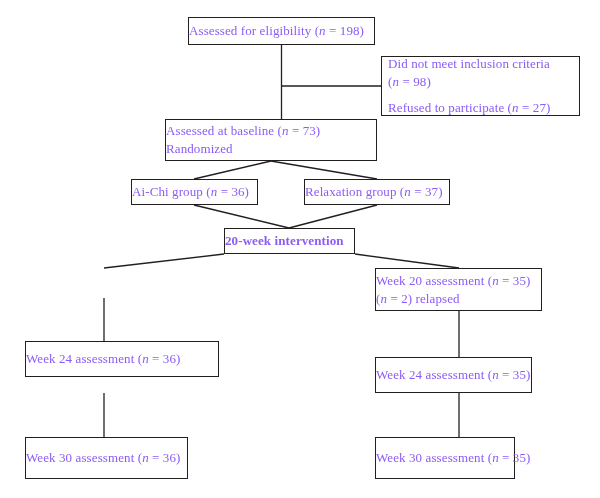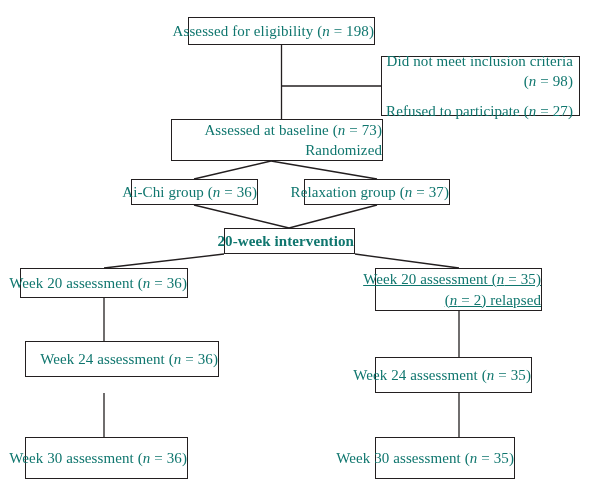--- a/index.html
+++ b/index.html
@@ -21,50 +21,50 @@
     left: 0;
     top: 0;
     width: 600px;
     height: 498px;
   }
   .node {
     position: absolute;
     box-sizing: border-box;
     border: 1px solid #231f20;
     background: #ffffff;
-    color: #0f766e;
+    color: #8b5cf6;
     display: flex;
     flex-direction: column;
-    align-items: flex-end;
+    align-items: flex-start;
     justify-content: center;
     text-align: center;
-    font-size: 15px;
+    font-size: 13px;
     line-height: 1.35;
     letter-spacing: 0.1px;
     z-index: 2;
   }
   .node .line {
     display: block;
     white-space: nowrap;
   }
   .node .line.gap {
     margin-top: 9px;
   }
   .var {
     font-style: italic;
   }
   
   #node-eligibility     { left: 188px; top: 17px;  width: 187px; height: 28px; }
   #node-excluded        { left: 381px; top: 56px;  width: 199px; height: 60px; padding: 19px 6px; }
-  #node-baseline        { left: 171px; top: 119px; width: 212px; height: 42px; }
+  #node-baseline        { left: 165px; top: 119px; width: 212px; height: 42px; }
   #node-aichi           { left: 131px; top: 179px; width: 127px; height: 26px; }
   #node-relaxation      { left: 304px; top: 179px; width: 146px; height: 26px; }
   #node-intervention    { left: 224px; top: 228px; width: 131px; height: 26px; font-weight: bold; }
   #node-w20-left        { left: 20px;  top: 268px; width: 168px; height: 30px; }
-  #node-w20-right       { left: 375px; top: 268px; width: 167px; height: 43px; text-decoration: underline; }
+  #node-w20-right       { left: 375px; top: 268px; width: 167px; height: 43px; }
   #node-w24-left        { left: 25px;  top: 341px; width: 194px; height: 36px; }
   #node-w24-right       { left: 375px; top: 357px; width: 157px; height: 36px; }
   #node-w30-left        { left: 25px;  top: 437px; width: 163px; height: 42px; }
   #node-w30-right       { left: 375px; top: 437px; width: 140px; height: 42px; }
 </style>
 </head>
 <body>
 
 <div id="diagram">
 
@@ -112,23 +112,20 @@
   </div>
 
   <div class="node" id="node-relaxation">
     <span class="line">Relaxation group (<span class="var">n</span> = 37)</span>
   </div>
 
   <div class="node" id="node-intervention">
     <span class="line">20-week intervention</span>
   </div>
 
-  <div class="node" id="node-w20-left">
-    <span class="line">Week 20 assessment (<span class="var">n</span> = 36)</span>
-  </div>
 
   <div class="node" id="node-w20-right">
     <span class="line">Week 20 assessment (<span class="var">n</span> = 35)</span>
     <span class="line">(<span class="var">n</span> = 2) relapsed</span>
   </div>
 
   <div class="node" id="node-w24-left">
     <span class="line">Week 24 assessment (<span class="var">n</span> = 36)</span>
   </div>
 

